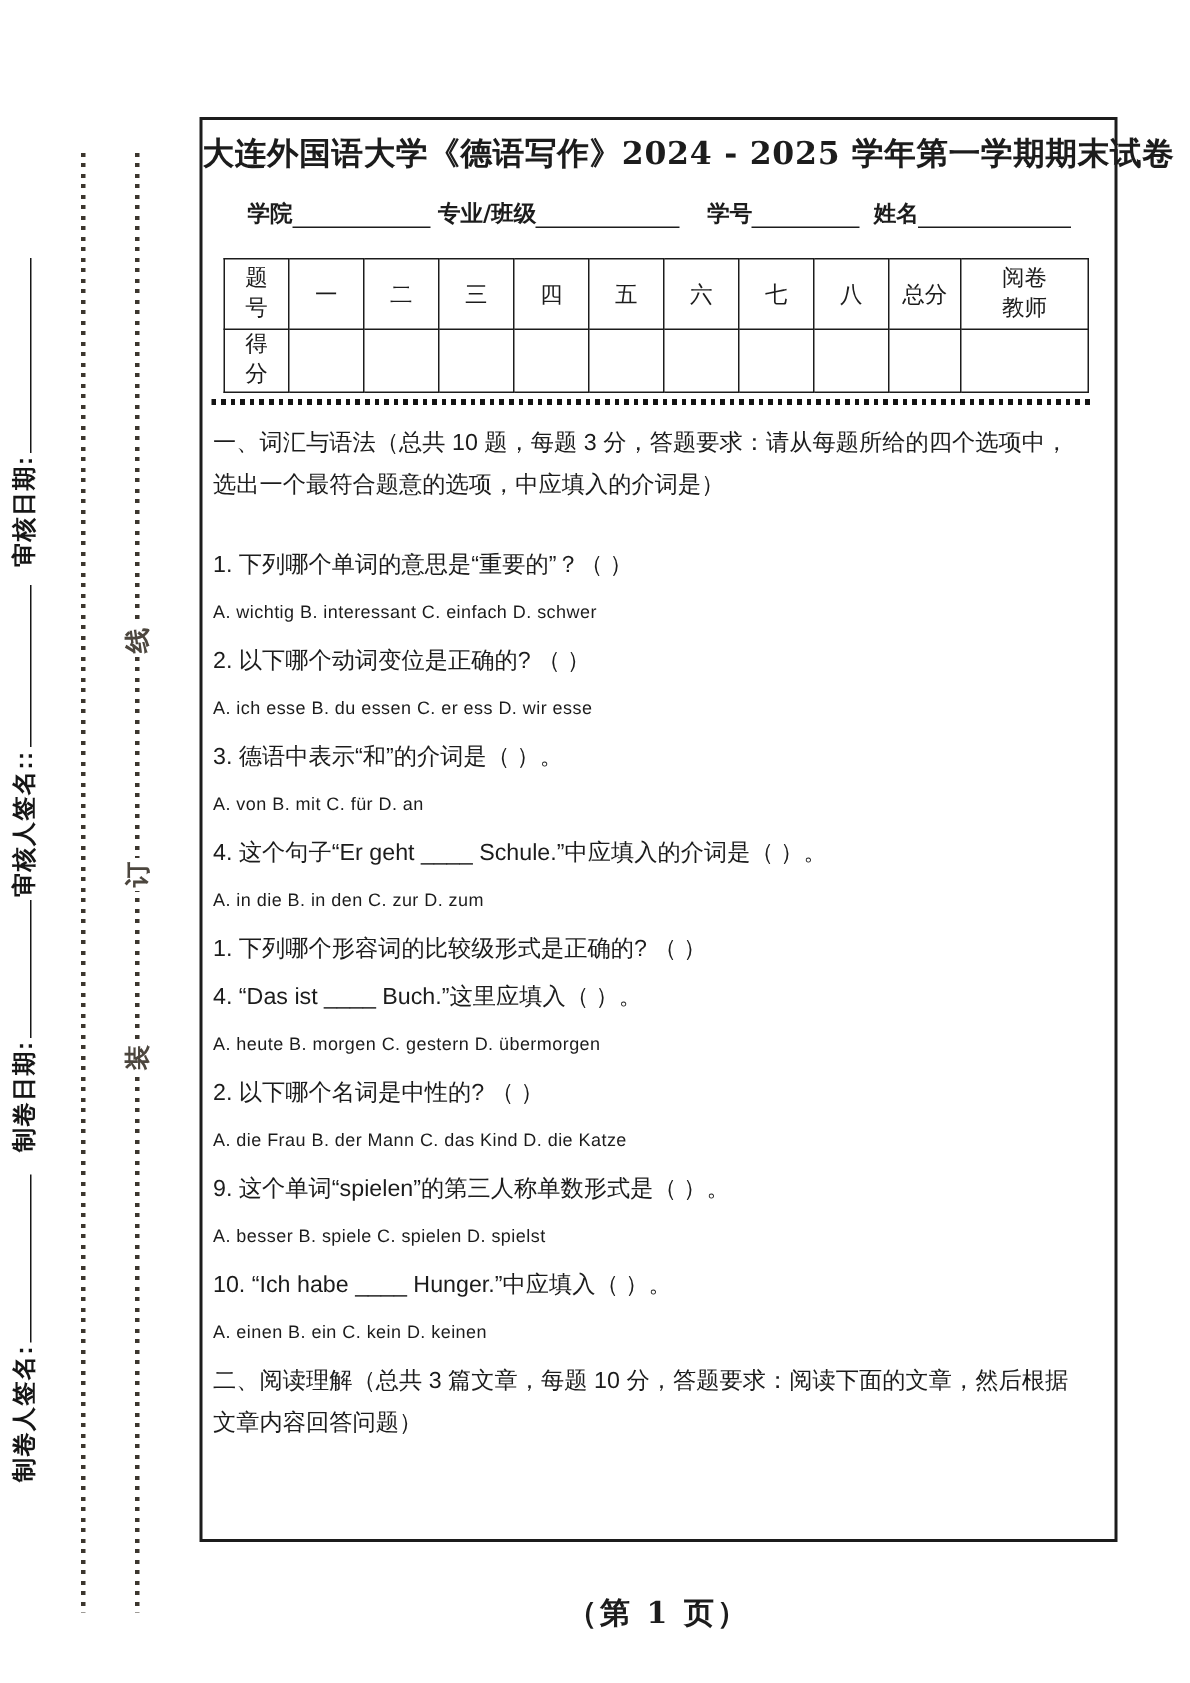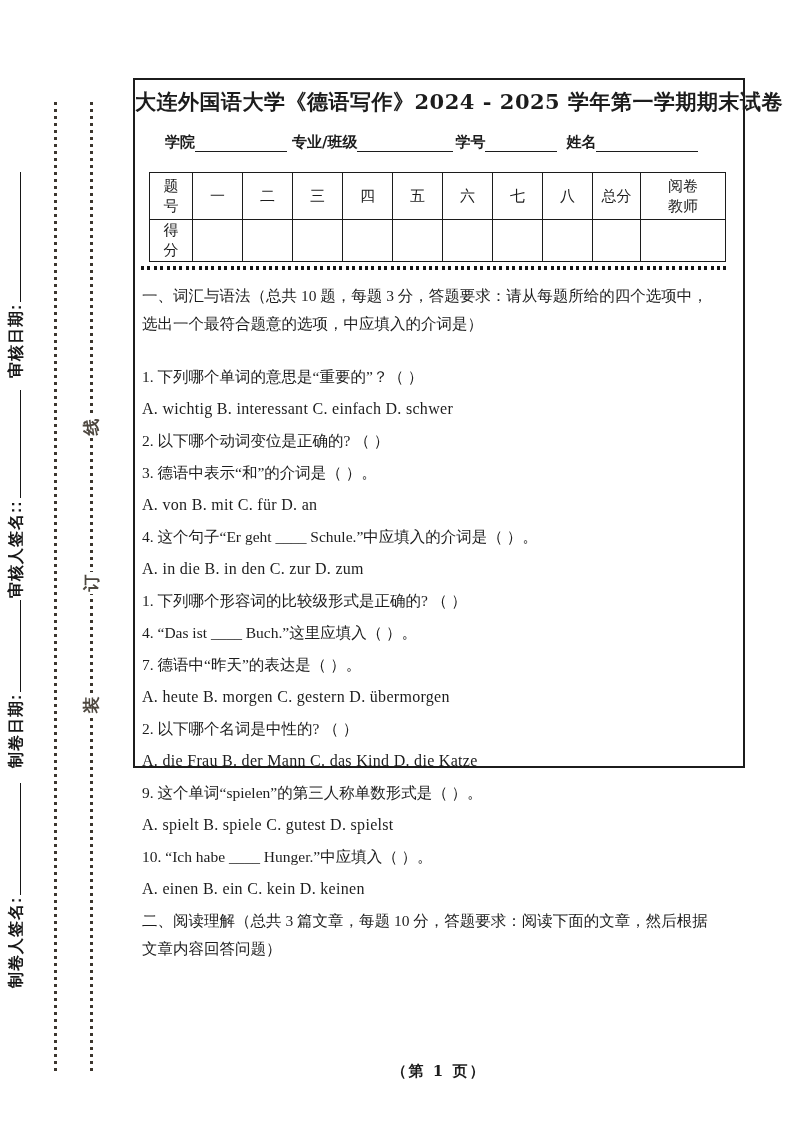--- a/index.html
+++ b/index.html
@@ -13,21 +13,21 @@
   .v-dotted.outer{left:90px;}
   .m-block{position:absolute;left:26px;height:22px;line-height:22px;white-space:nowrap;
     transform-origin:0 100%;transform:rotate(-90deg);
     font-size:16px;font-weight:bold;letter-spacing:1px;color:#161616;}
   .m-blank{display:inline-block;border-bottom:1.6px solid #161616;height:16px;
     vertical-align:baseline;margin-left:2px;}
   .bind-char{position:absolute;left:81px;width:22px;height:22px;line-height:22px;text-align:center;
     transform:rotate(-90deg);background:#ffffff;font-size:17px;color:#4c463e;font-weight:bold;}
 
   
-  .content-box{position:absolute;left:133px;top:78px;width:612px;height:690px;
+  .content-box{position:absolute;left:133px;top:78px;width:612px;height:950px;
     border:2px solid #1c1c1c;box-sizing:border-box;}
   .paper-title{position:absolute;top:8px;left:0;width:100%;text-align:center;
     font-family:"DejaVu Serif","Liberation Serif",serif;
     font-size:21px;font-weight:bold;letter-spacing:0.5px;white-space:nowrap;}
   .fields-row{position:absolute;top:53px;left:30px;right:18px;display:flex;align-items:flex-end;
     font-family:"DejaVu Serif","Liberation Serif",serif;font-size:15px;font-weight:bold;}
   .field{display:flex;align-items:center;}
   .field .f-blank{display:inline-block;border-bottom:1.6px solid #1c1c1c;height:17px;}
 
   table.score{position:absolute;left:14px;top:92px;border-collapse:collapse;table-layout:fixed;
@@ -35,28 +35,28 @@
   table.score td{border:1.5px solid #1c1c1c;text-align:center;vertical-align:middle;
     font-size:15px;padding:0;}
   table.score tr.r1 td{height:46px;}
   table.score tr.r2 td{height:40px;}
   td.two-line{white-space:pre-line;font-size:14px;line-height:1.35;}
 
   .dotted-sep{position:absolute;left:6px;top:186px;width:586px;height:3.6px;
     background:repeating-linear-gradient(90deg,#141414 0 3px,transparent 3px 6.4px);}
 
   .body-text{position:absolute;left:7px;top:205px;right:10px;}
-  .b-line{font-family:Liberation Serif, serif;
+  .b-line{font-family:Liberation Sans, sans-serif;
     font-size:15.5px;line-height:21px;margin:0 0 11px 0;white-space:nowrap;}
   .b-line.sec{margin-bottom:7px;}
-  .b-line.opt{font-size:16px;letter-spacing:0.3px;}
+  .b-line.opt{font-size:12px;letter-spacing:0.3px;}
   .b-line.gap-top{margin-top:32px;}
 
   .page-footer{position:absolute;left:133px;top:1062px;width:612px;text-align:center;
-    font-size:15px;font-weight:bold;letter-spacing:2px;
+    font-size:20px;font-weight:bold;letter-spacing:2px;
     font-family:"DejaVu Serif","Liberation Serif",serif;}
 </style>
 </head>
 <body>
 
 <div class="page">
 
   <div class="v-dotted inner"></div>
   <div class="v-dotted outer"></div>
 
@@ -83,21 +83,21 @@
 
     <div class="fields-row">
       <div class="field">
         <span>学院</span>
         <span class="f-blank" style="width:92px;"></span>
       </div>
       <div class="field" style="margin-left:5px;">
         <span>专业/班级</span>
         <span class="f-blank" style="width:96px;"></span>
       </div>
-      <div class="field" style="margin-left:2px;">
+      <div class="field" style="margin-left:18px;">
         <span>学号</span>
         <span class="f-blank" style="width:72px;"></span>
       </div>
       <div class="field" style="margin-left:9px;">
         <span>姓名</span>
         <span class="f-blank" style="width:102px;"></span>
       </div>
     </div>
 
     <table class="score">
@@ -148,32 +148,32 @@
       </table>
 
     <div class="dotted-sep"></div>
 
     <div class="body-text">
       <div class="b-line sec">一、词汇与语法（总共 10 题，每题 3 分，答题要求：请从每题所给的四个选项中，</div>
       <div class="b-line">选出一个最符合题意的选项，中应填入的介词是）</div>
       <div class="b-line gap-top">1. 下列哪个单词的意思是“重要的”？（  ）</div>
       <div class="b-line opt">A. wichtig  B. interessant  C. einfach  D. schwer</div>
       <div class="b-line">2. 以下哪个动词变位是正确的? （ ）</div>
+      <div class="b-line opt">A. ich esse  B. du essen  C. er ess  D. wir esse</div>
       <div class="b-line">3. 德语中表示“和”的介词是（  ）。</div>
       <div class="b-line opt">A. von  B. mit  C. für  D. an</div>
       <div class="b-line">4. 这个句子“Er geht ____ Schule.”中应填入的介词是（  ）。</div>
       <div class="b-line opt">A. in die  B. in den  C. zur  D. zum</div>
       <div class="b-line">1. 下列哪个形容词的比较级形式是正确的? （  ）</div>
       <div class="b-line">4. “Das ist ____ Buch.”这里应填入（  ）。</div>
-      <div class="b-line">7. 德语中“昨天”的表达是（  ）。</div>
       <div class="b-line opt">A. heute  B. morgen  C. gestern  D. übermorgen</div>
       <div class="b-line">2. 以下哪个名词是中性的? （  ）</div>
       <div class="b-line opt">A. die Frau  B. der Mann  C. das Kind  D. die Katze</div>
       <div class="b-line">9. 这个单词“spielen”的第三人称单数形式是（  ）。</div>
-      <div class="b-line opt">A. spielt  B. spiele  C. gutest  D. spielst</div>
+      <div class="b-line opt">A. besser  B. spiele  C. spielen  D. spielst</div>
       <div class="b-line">10. “Ich habe ____ Hunger.”中应填入（  ）。</div>
       <div class="b-line opt">A. einen  B. ein  C. kein  D. keinen</div>
       <div class="b-line sec"> 二、阅读理解（总共 3 篇文章，每题 10 分，答题要求：阅读下面的文章，然后根据</div>
       <div class="b-line">文章内容回答问题）</div>
     </div>
   </div>
 
   <div class="page-footer">（第 1 页）</div>
 
 </div>

